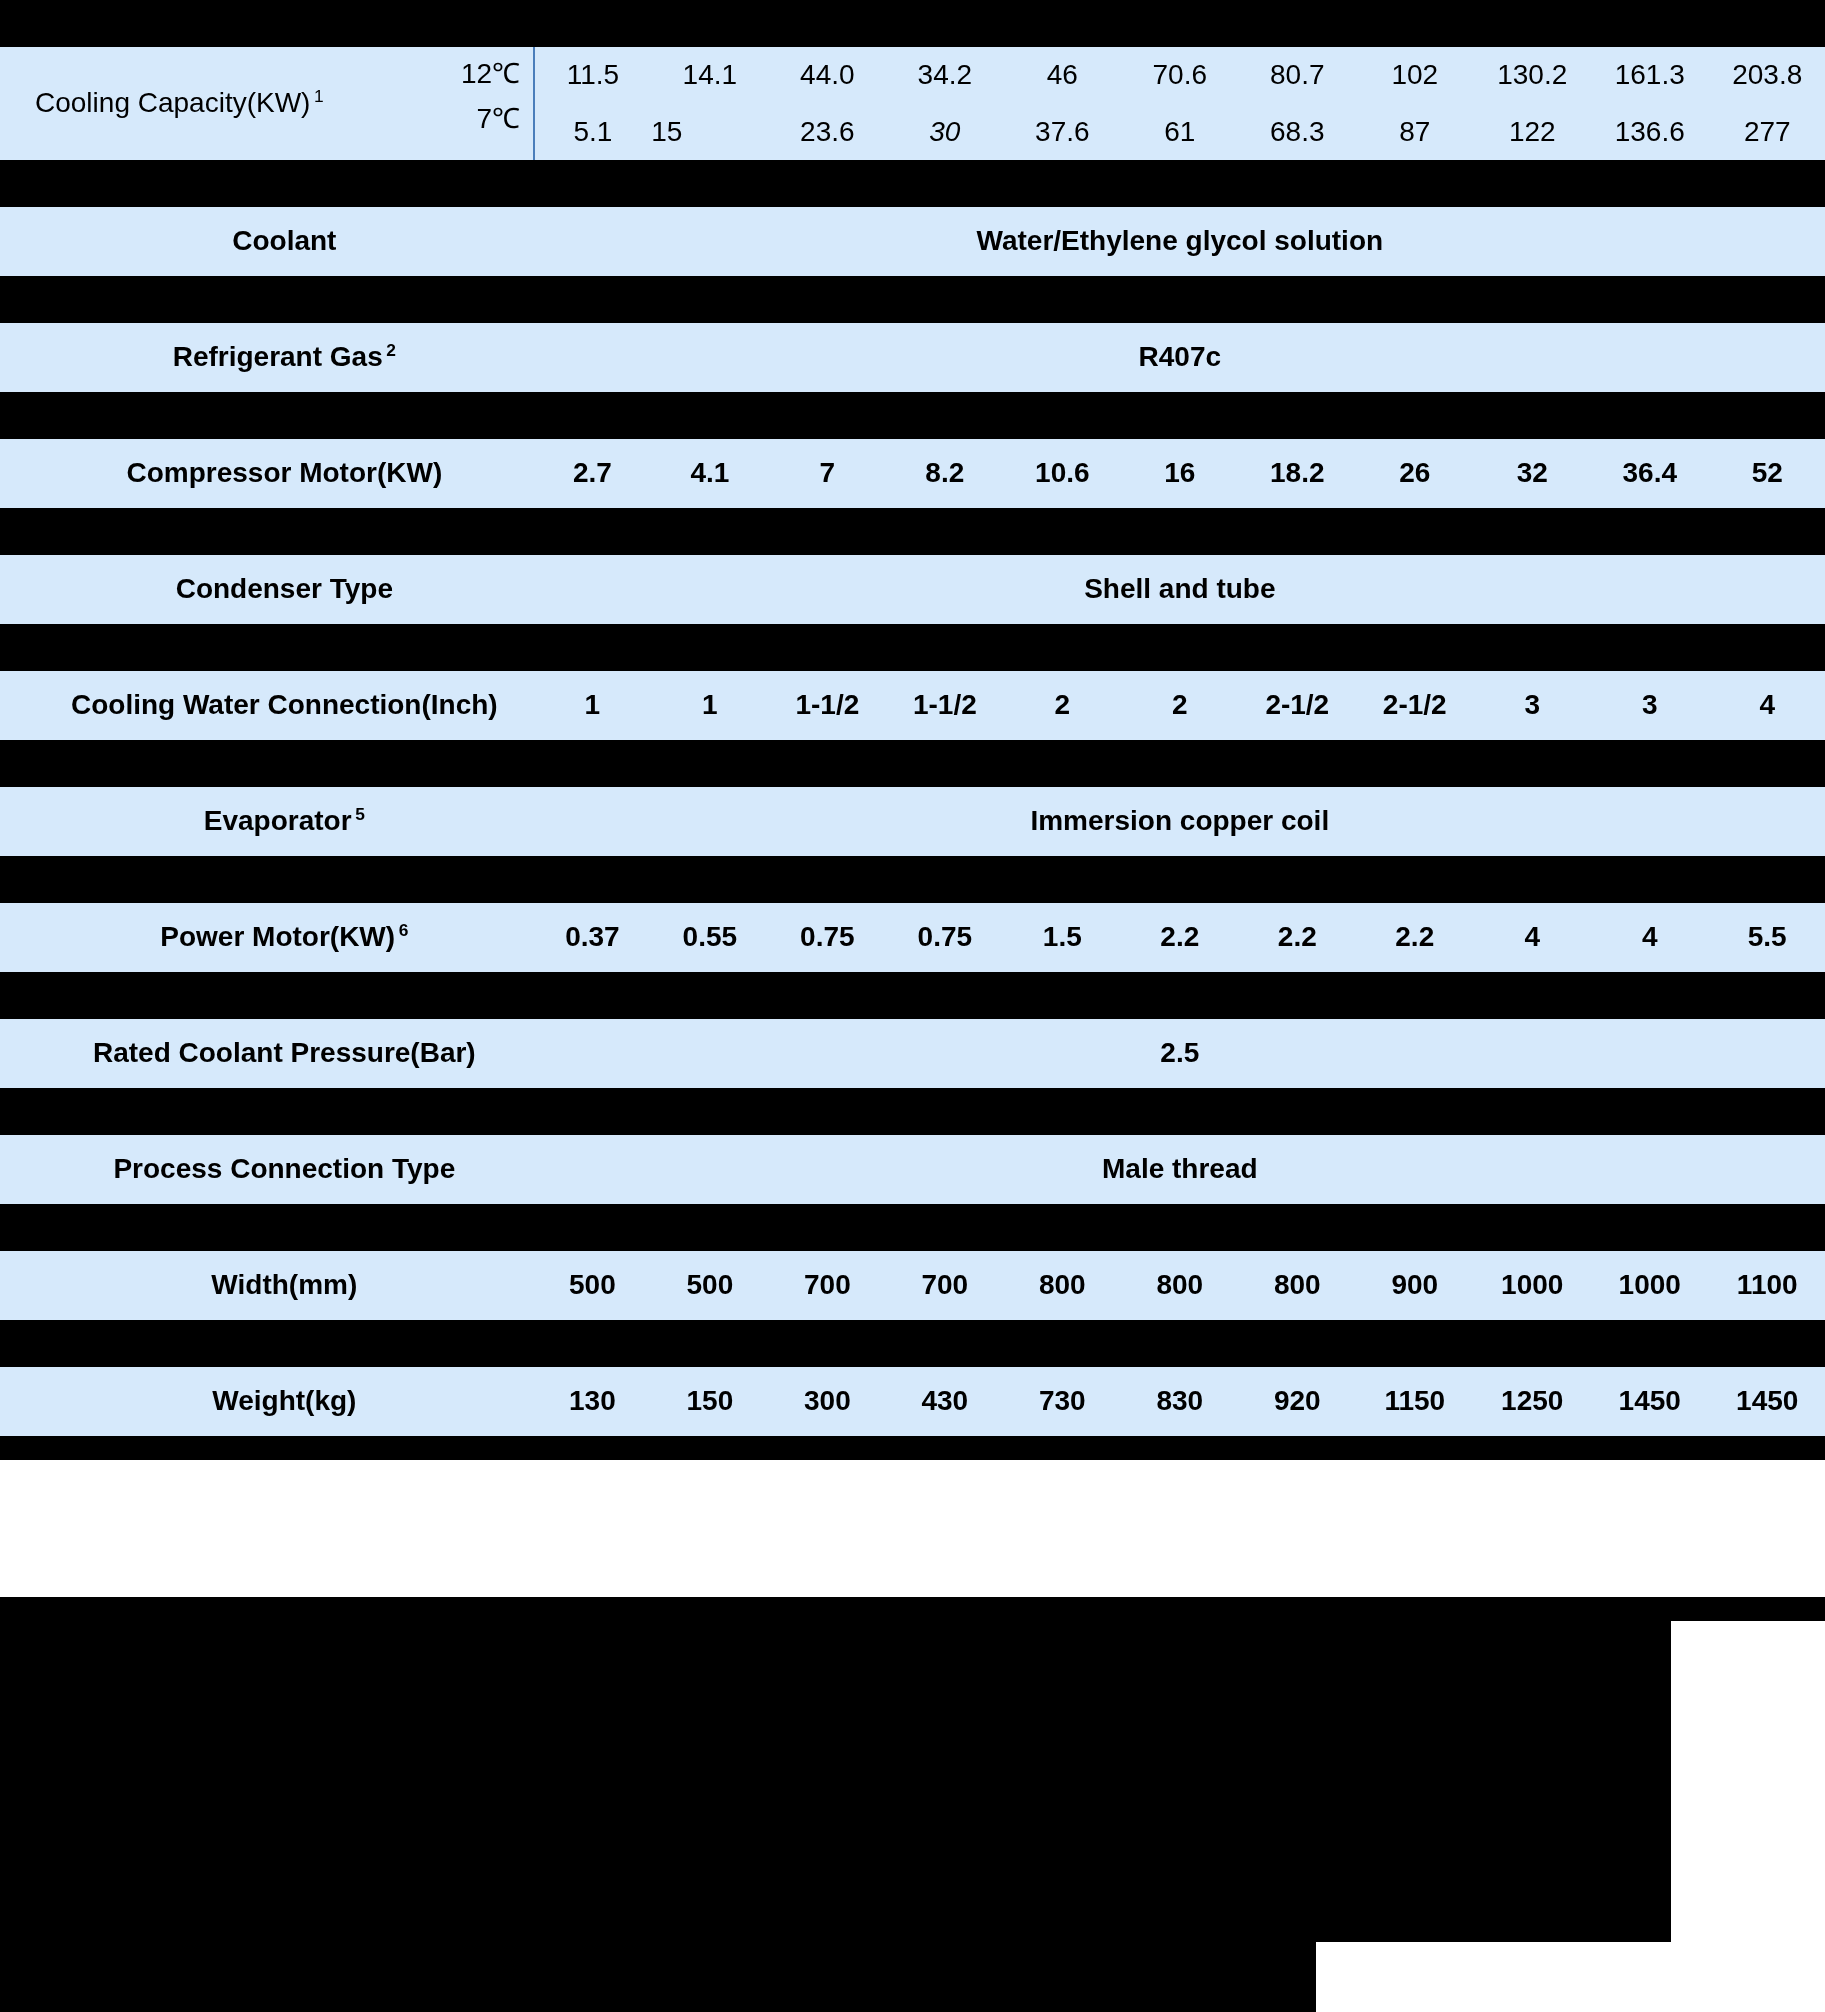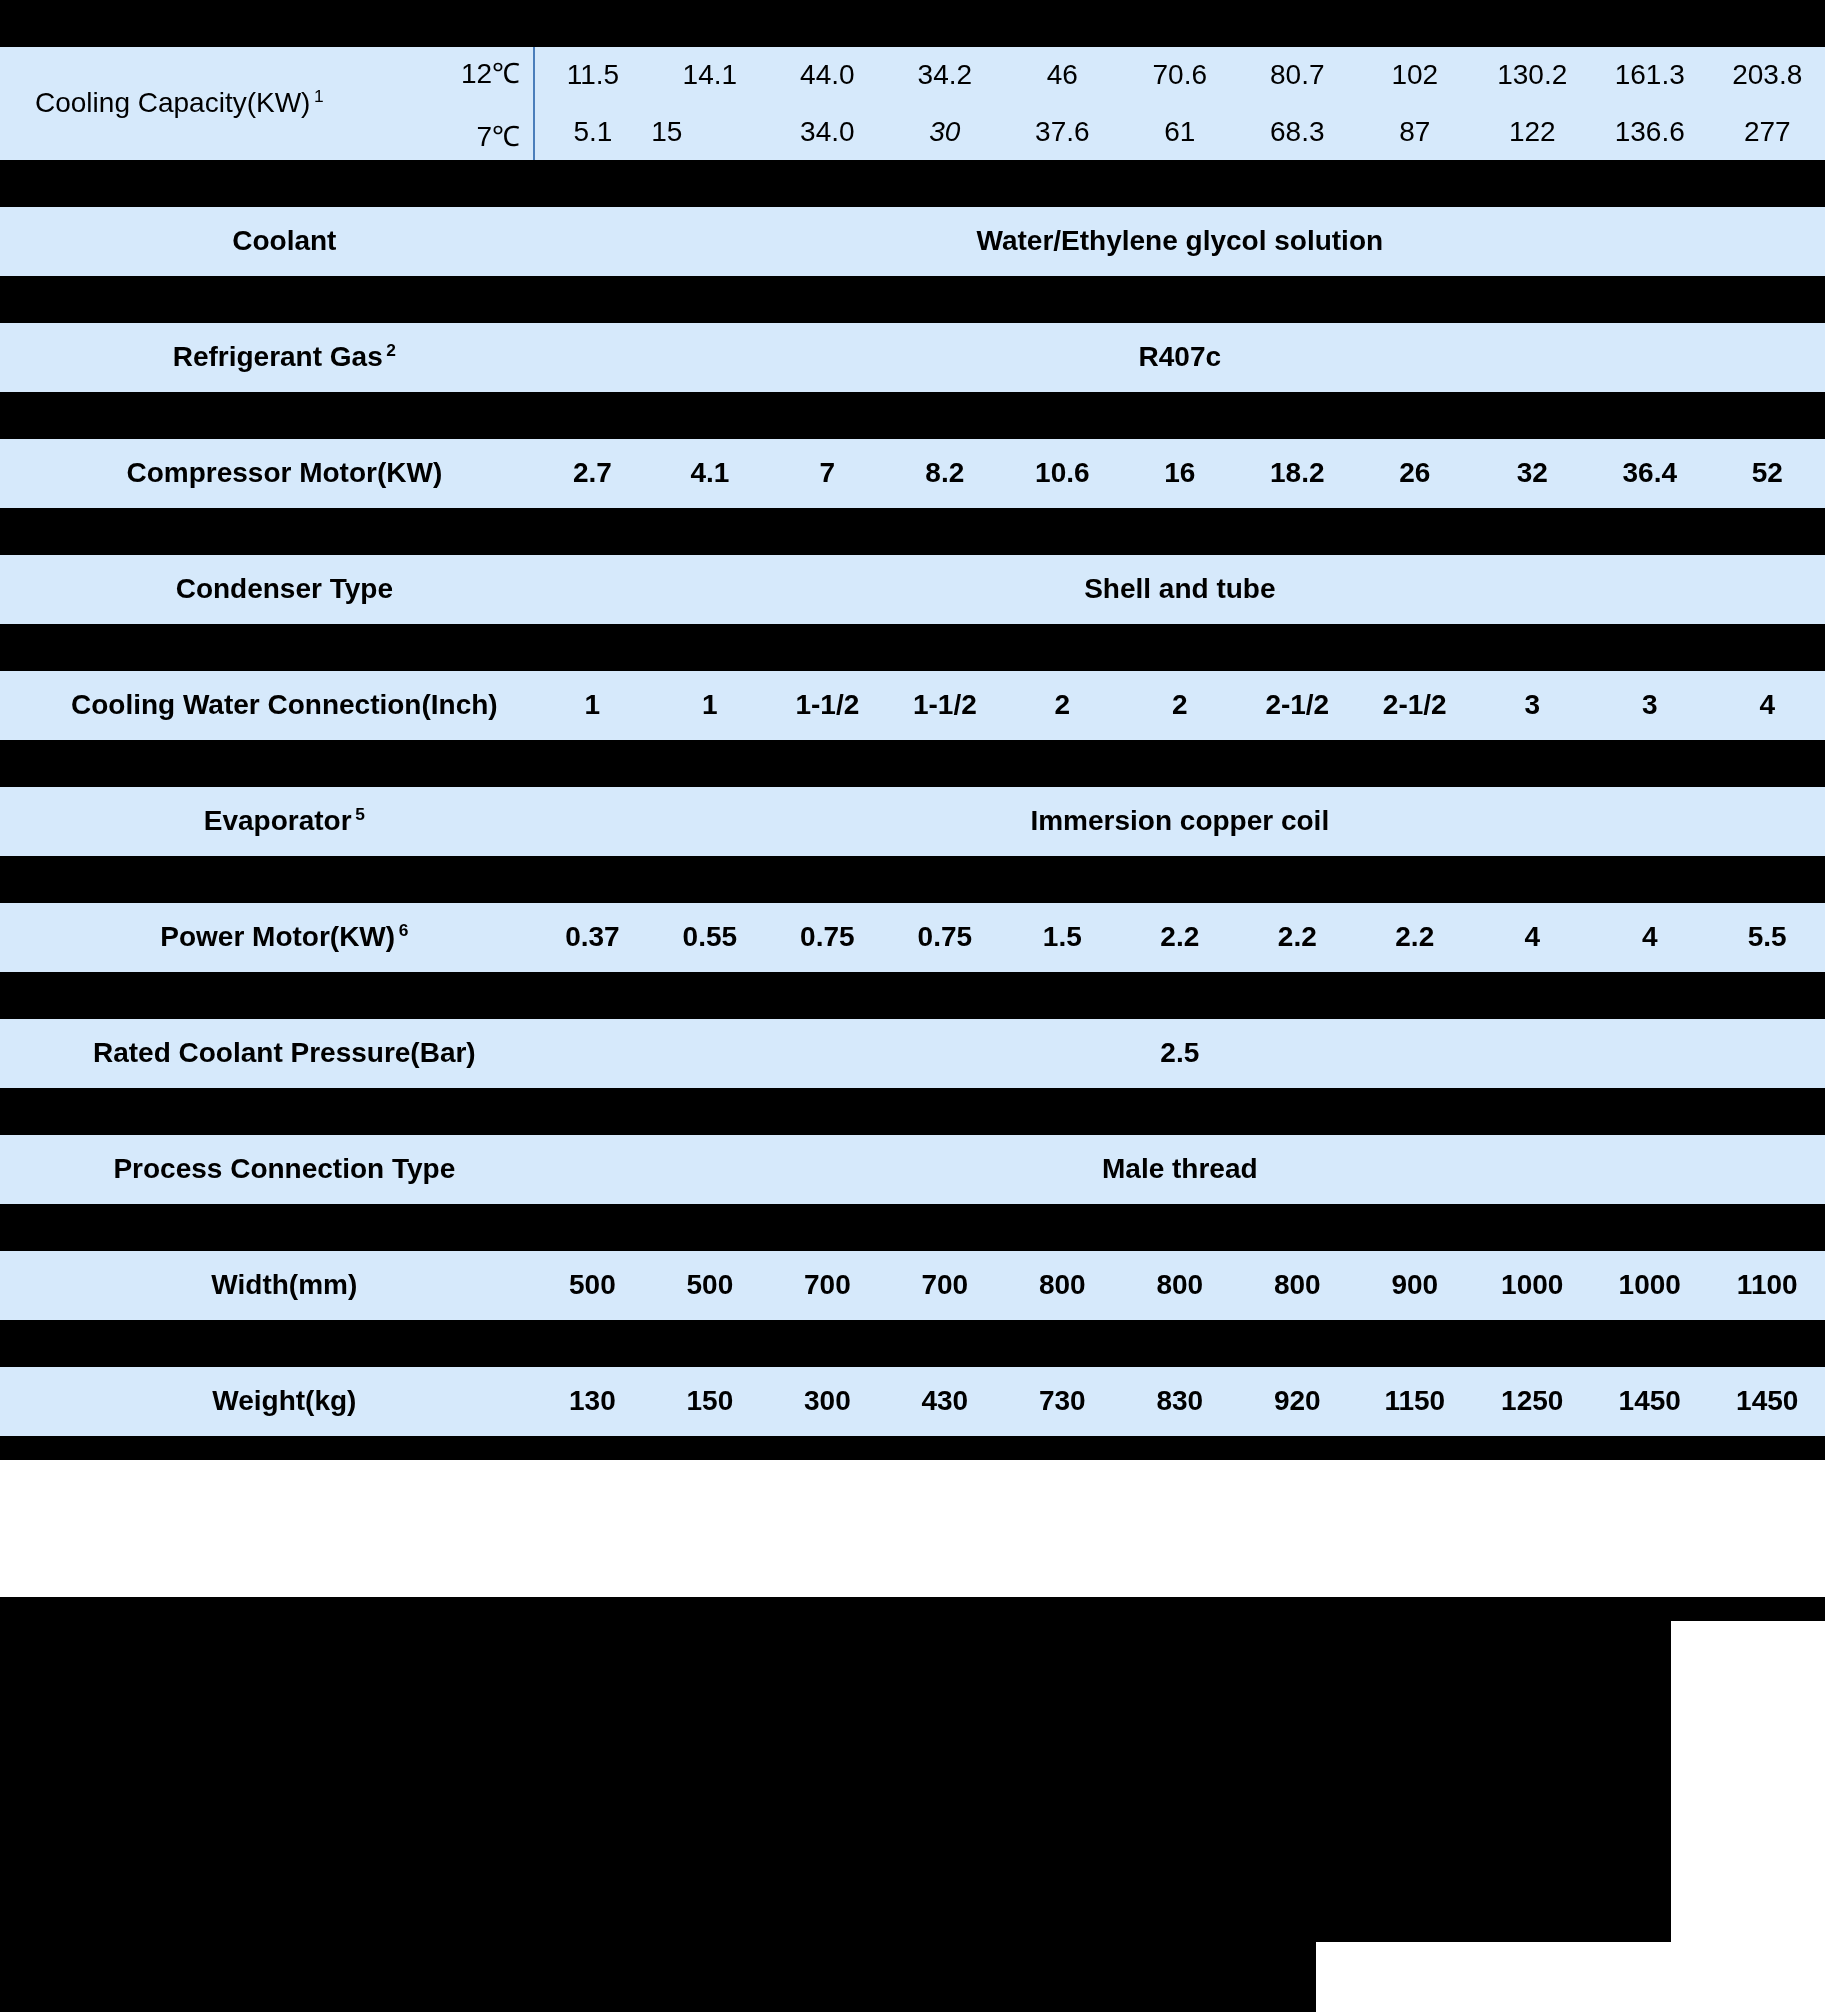--- a/index.html
+++ b/index.html
@@ -143,42 +143,42 @@
         <td></td>
         <td></td>
         <td></td>
         <td></td>
         <td></td>
       </tr>
       <tr class="cap-row" style="height: 56px;">
         <td class="cap-label" rowspan="2" style="border-right: 2.7px solid rgb(74, 126, 187); padding-left: 35px; padding-right: 0px;">
           <div style="display: flex; align-items: center; justify-content: space-between; width: 100%;">
             <span><span>Cooling Capacity(KW)</span><sup>1</sup></span>
-            <div style="display: flex; flex-direction: column; align-items: flex-end; justify-content: space-between; height: 113px; padding-right: 12.7px; padding-top: 11px; padding-bottom: 7px; box-sizing: border-box;">
+            <div style="display: flex; flex-direction: column; align-items: flex-end; justify-content: space-between; height: 113px; padding-right: 12.7px; padding-top: 11px; padding-bottom: 25px; box-sizing: border-box;">
               <span style="font-size: 28px;">12℃</span>
               <span style="font-size: 28px;">7℃</span>
             </div>
           </div>
         </td>
         <td style="text-align: center;">11.5</td>
         <td style="text-align: center; margin-top: 30px;">14.1</td>
         <td style="text-align: center;">44.0</td>
         <td style="text-align: center;">34.2</td>
         <td style="text-align: center;">46</td>
         <td style="text-align: center;">70.6</td>
         <td style="text-align: center;">80.7</td>
         <td style="text-align: center;">102</td>
         <td style="text-align: center;">130.2</td>
         <td style="text-align: center;">161.3</td>
         <td style="text-align: center;">203.8</td>
       </tr>
       <tr class="cap-row" style="height: 56px;">
         <td style="text-align: center;">5.1</td>
         <td style="text-align: left;">15</td>
-        <td style="text-align: center;">34.0</td>
+        <td style="text-align: center;">23.6</td>
         <td style="text-align: center; font-style: italic;">30</td>
         <td style="text-align: center;">37.6</td>
         <td style="text-align: center;">61</td>
         <td style="text-align: center;">68.3</td>
         <td style="text-align: center;">87</td>
         <td style="text-align: center;">122</td>
         <td style="text-align: center;">136.6</td>
         <td style="text-align: center;">277</td>
       </tr>
       <tr class="sep-row">

